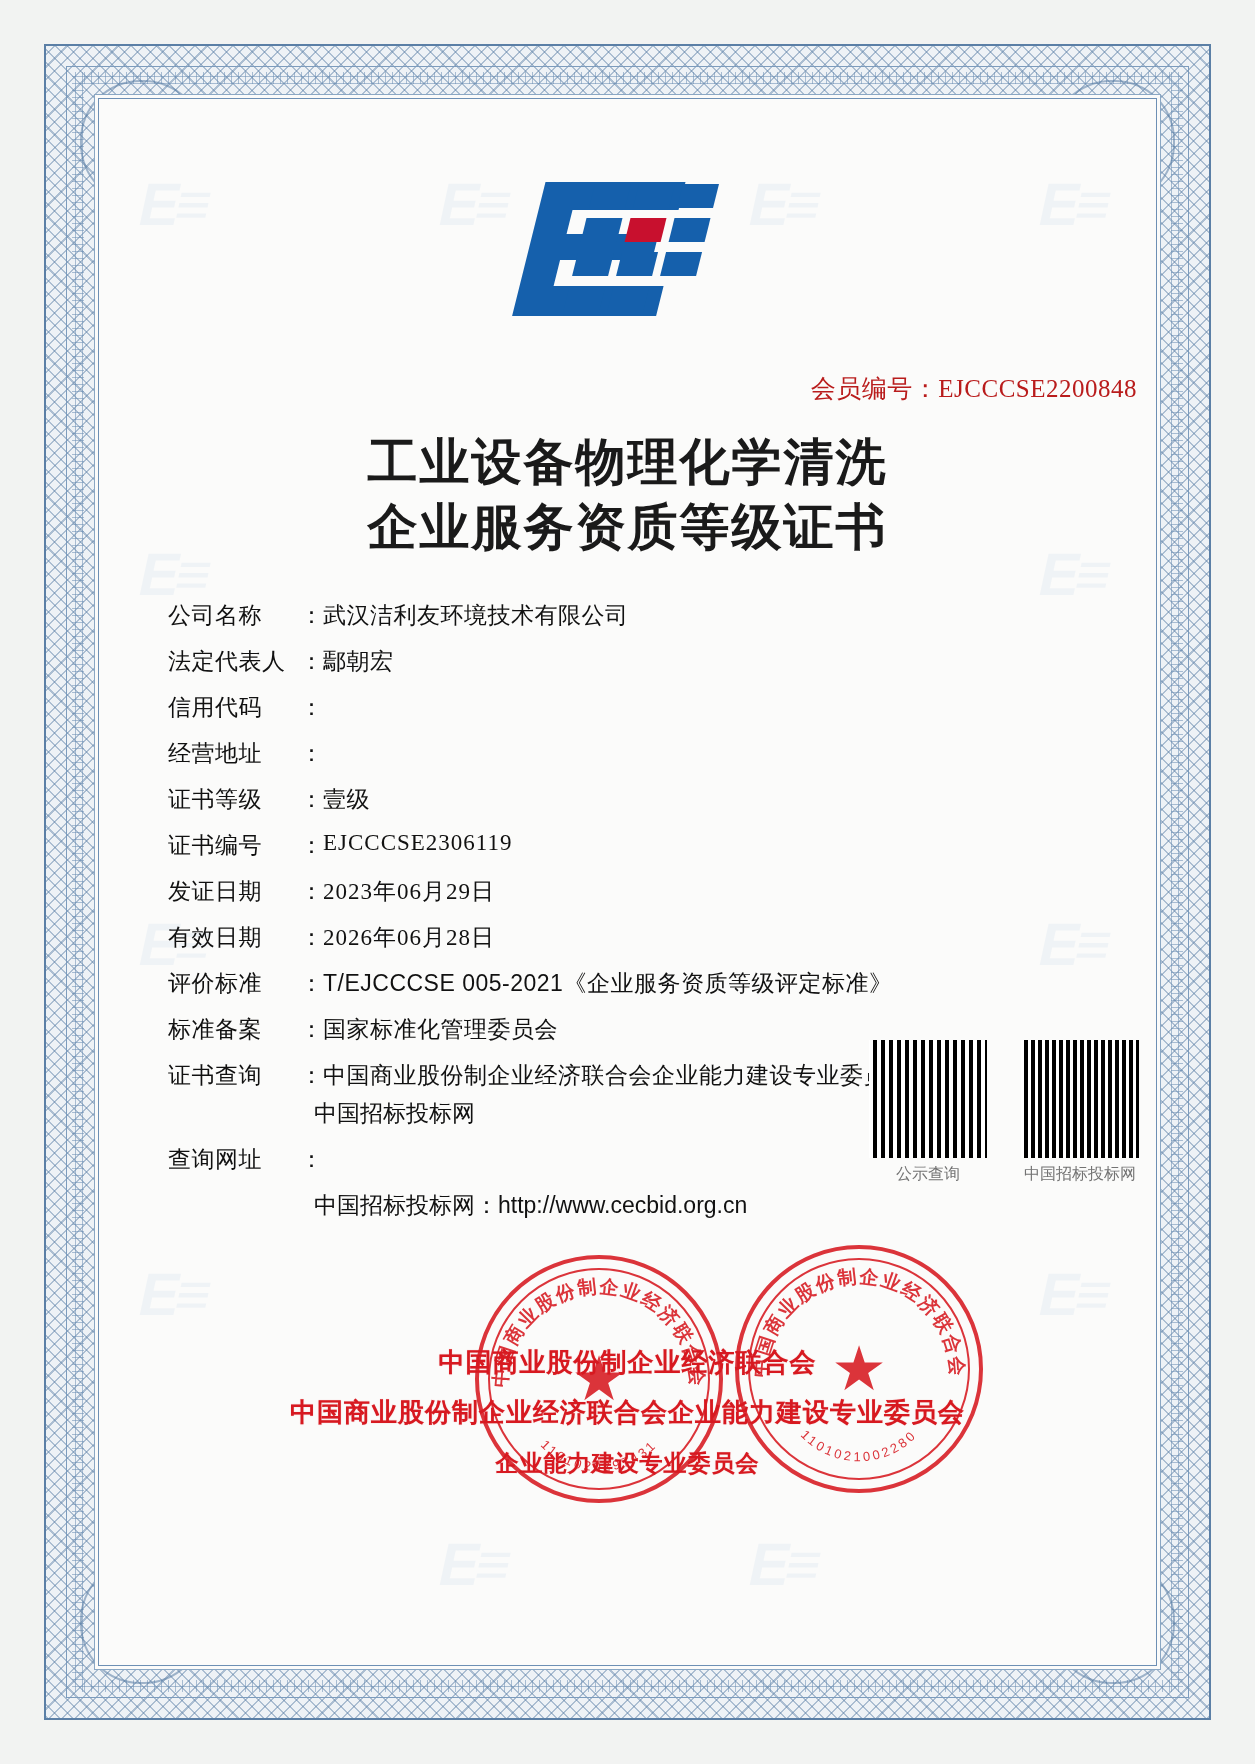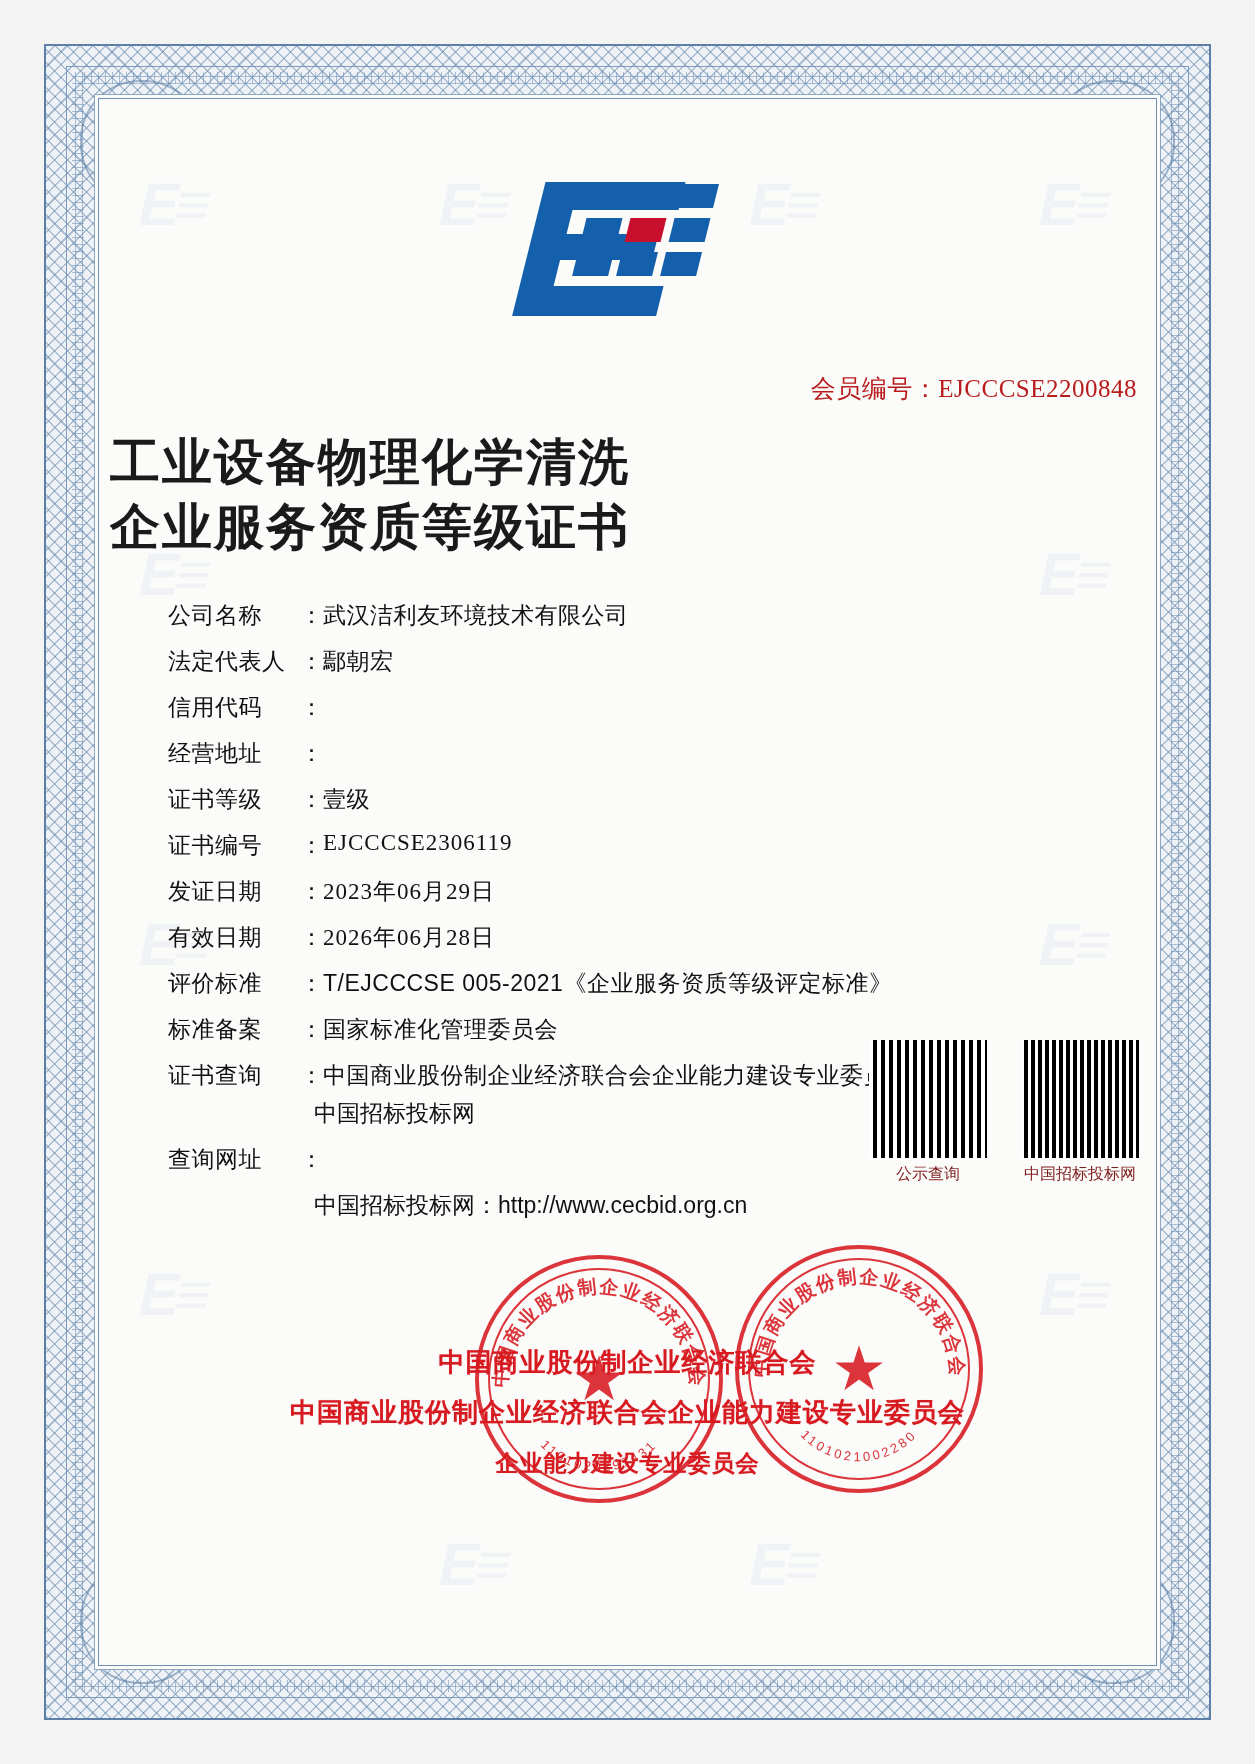--- a/index.html
+++ b/index.html
@@ -78,21 +78,21 @@
   
   .member-no{
     position:absolute;right:8px;top:262px;
     font-size:25px;color:#b91c1c;letter-spacing:.5px;
     white-space:nowrap;
   }
   .member-no .num{font-family:"Liberation Serif",serif;}
   
   .title{
     position:absolute;left:0;right:0;top:320px;
-    text-align:left;color:#1a1a1a;
+    text-align:center;color:#1a1a1a;
     font-weight:bold;font-size:50px;line-height:1.30;
     letter-spacing:2px;
     font-family:"DejaVu Sans","Liberation Sans",sans-serif;
   }
   
   .fields{
     position:absolute;left:58px;top:490px;right:10px;
     font-size:23px;color:#111;
   }
   .frow{display:flex;align-items:flex-start;margin-bottom:15px;}
@@ -106,21 +106,21 @@
   
   .qrwrap{
     position:absolute;right:6px;top:930px;display:flex;gap:34px;
   }
   .qrbox{text-align:center;}
   .qr{
     width:118px;height:118px;
     background-color:#fff;
     image-rendering:pixelated;
   }
-  .qrcap{font-size:16px;color:#7f1d1d;margin-top:6px;}
+  .qrcap{font-size:16px;color:#737373;margin-top:6px;}
   
   .seal{
     position:absolute;width:240px;height:240px;border-radius:50%;
     border:4px solid #d71920;opacity:.88;
   }
   .seal .inner-ring{
     position:absolute;inset:9px;border:2px solid #d71920;border-radius:50%;
   }
   .seal .star{
     position:absolute;left:50%;top:50%;transform:translate(-50%,-50%);

